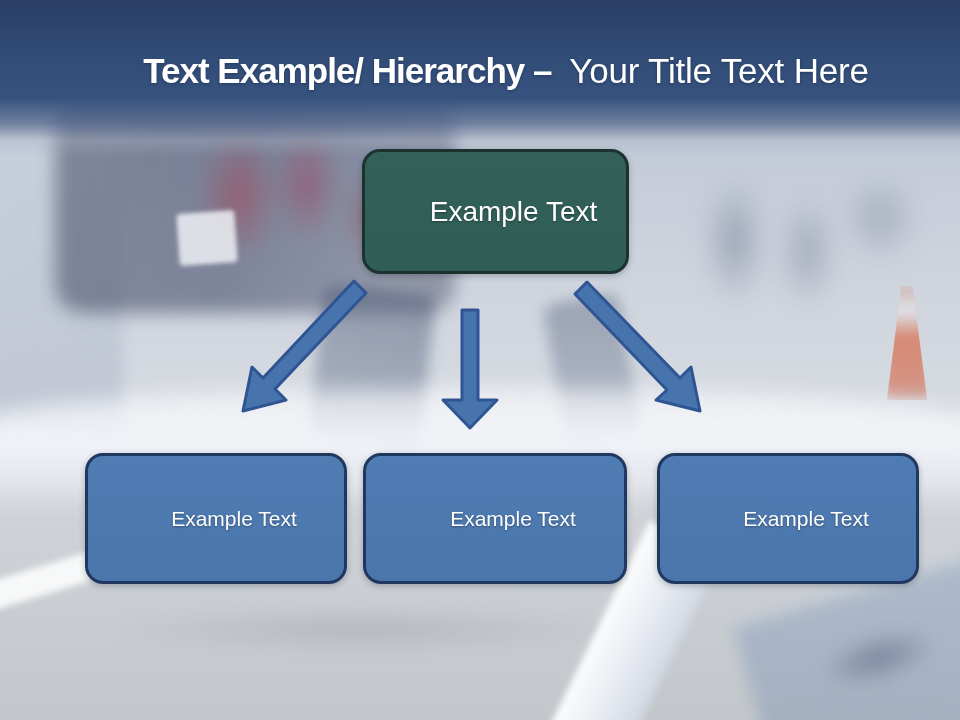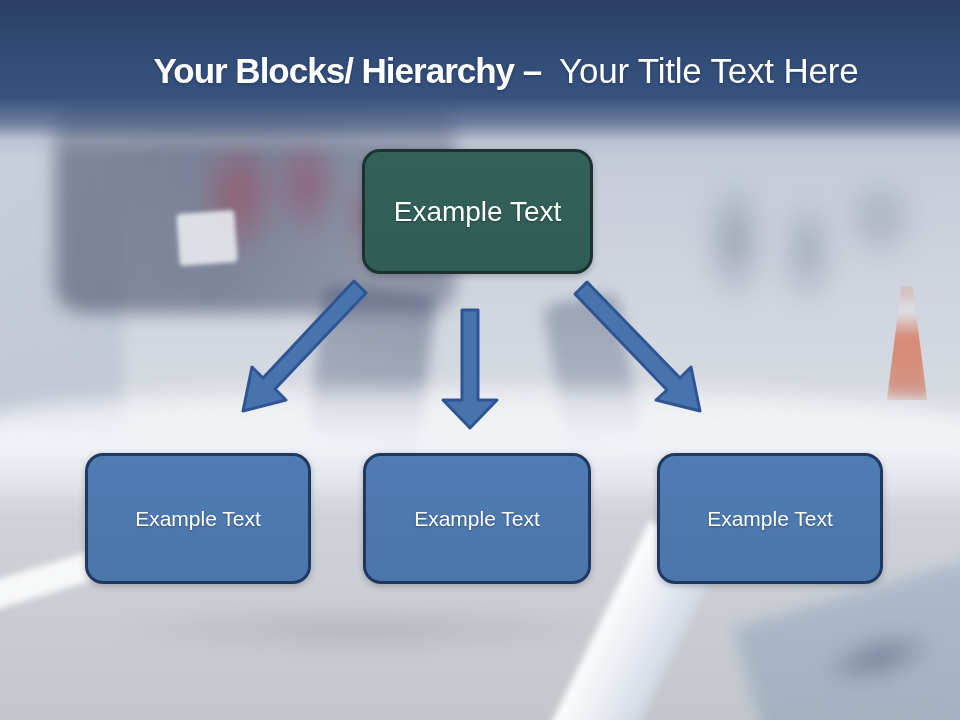--- a/index.html
+++ b/index.html
@@ -71,20 +71,21 @@
     text-shadow:0 1px 3px rgba(10,20,40,.35);white-space:nowrap;
   }
   .title .t-bold{font-weight:bold;letter-spacing:-1px;}
   .title .t-reg{font-weight:normal;letter-spacing:-0.2px;margin-left:8px;}
   
   .node{
     position:absolute;display:flex;align-items:center;justify-content:center;
     color:#fff;text-align:center;border-radius:18px;
     box-shadow:0 2px 6px rgba(25,35,55,.28);
     text-shadow:0 1px 2px rgba(0,0,0,.35);
+    padding-left:36px;
   }
   .root-node{
     left:362px;top:149px;width:225px;height:119px;font-size:28px;
     background:linear-gradient(180deg,#336158,var(--root-fill,#2d5a52));
     border:3px solid var(--root-border,#1b322e);
   }
   .child-node{
     width:220px;height:125px;top:453px;font-size:21px;
     background:linear-gradient(180deg,#4f7cb2,var(--child-fill,#43709f));
     border:3px solid var(--child-border,#20385f);
@@ -115,21 +116,21 @@
     <div class="ph-cone"></div>
     <div class="ph-roof"></div>
     <div class="ph-hood-left"></div>
     <div class="ph-roofline"></div>
     <div class="ph-pillar"></div>
     <div class="ph-windshield"></div>
   </div>
 
   <div class="header">
     <div class="title">
-      <span class="t-bold">Your Blocks/ Hierarchy –</span>
+      <span class="t-bold">Text Example/ Hierarchy –</span>
       <span class="t-reg">Your Title Text Here</span>
     </div>
   </div>
 
   <svg class="arrows" viewBox="0 0 960 720">
     <polygon points="354,281 263,378 252,367 243,411 286,400 275,389 366,293"></polygon>
     <polygon points="462,310 478,310 478,400 497,400 470,428 443,400 462,400"></polygon>
     <polygon points="587,282 680,378 691,367 700,411 656,400 667,390 575,294"></polygon>
   </svg>
 

